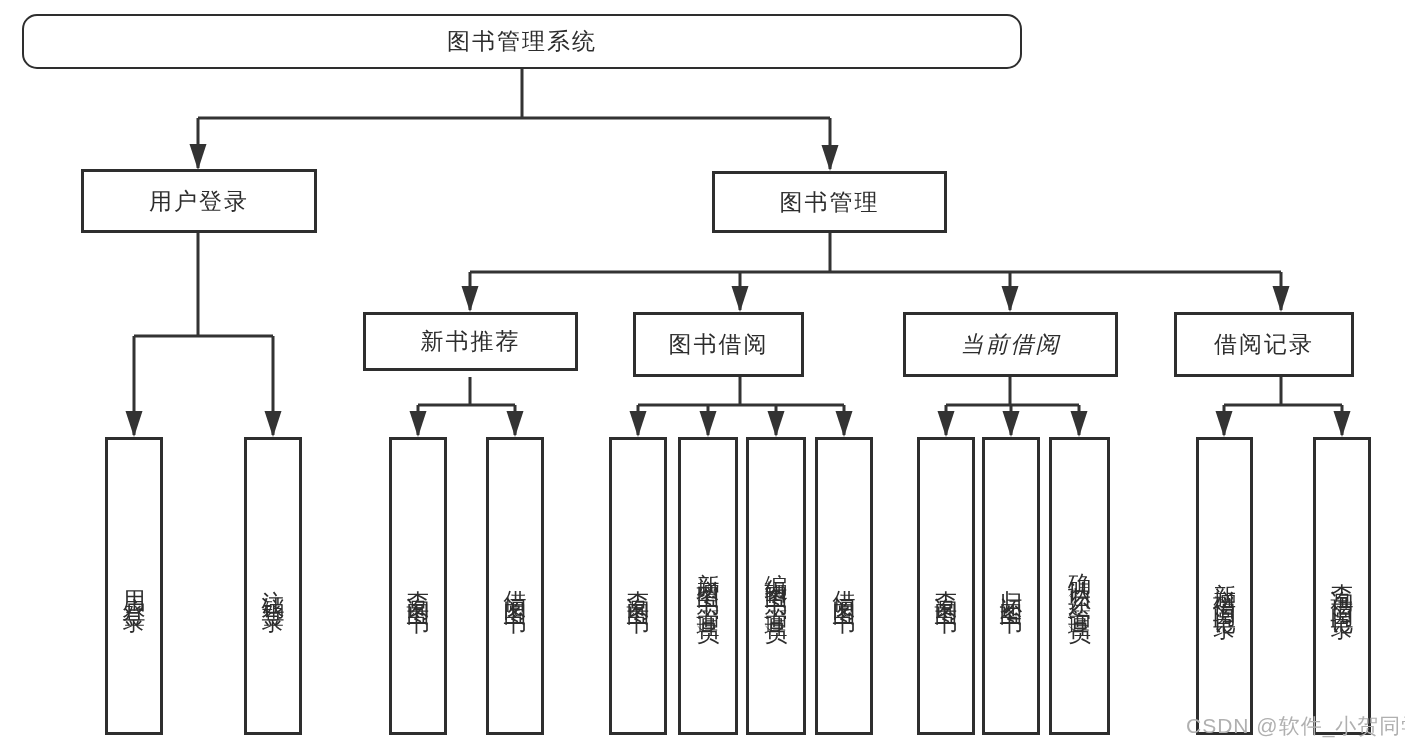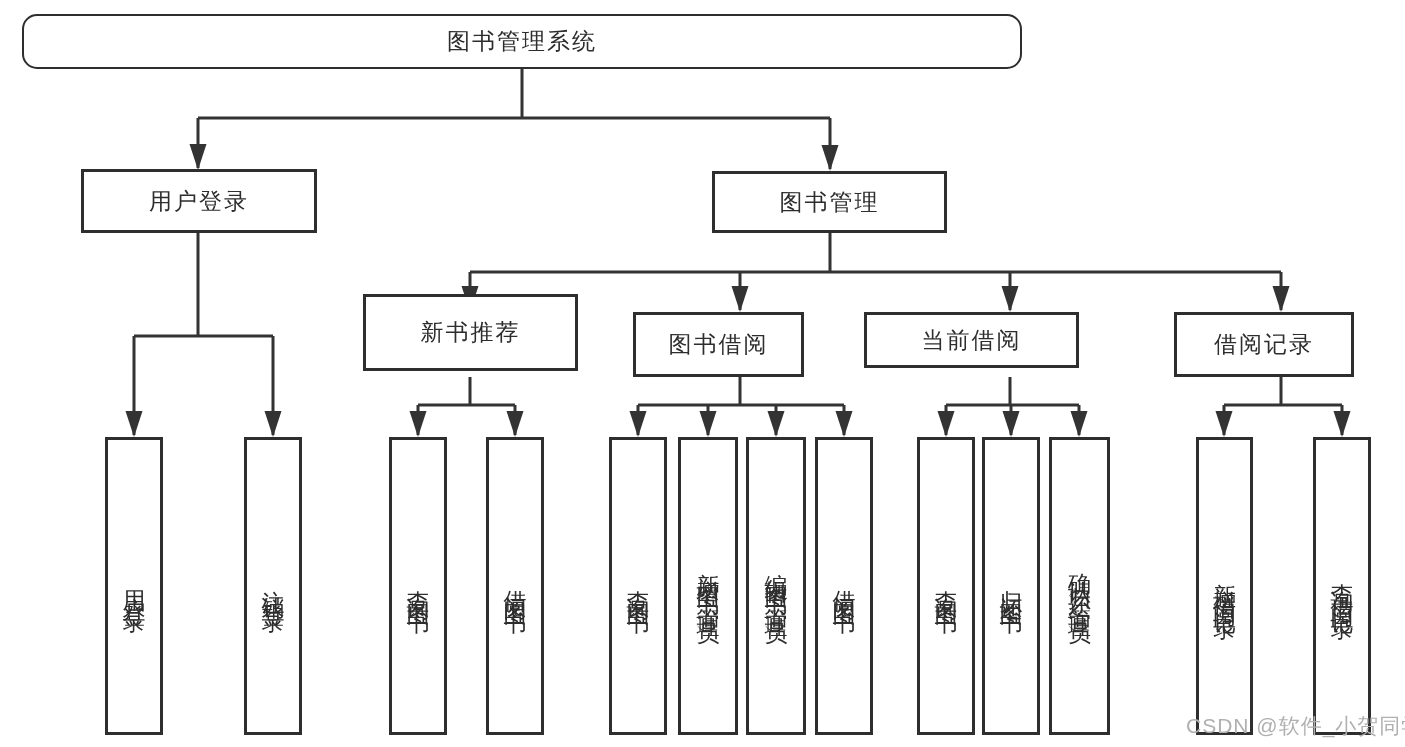--- a/index.html
+++ b/index.html
@@ -107,27 +107,27 @@
     <span>图书管理系统</span>
   </div>
 
   <div class="node" style="left:81px;top:169px;width:236px;height:64px;">
     <span>用户登录</span>
   </div>
   <div class="node" style="left:712px;top:171px;width:235px;height:62px;">
     <span>图书管理</span>
   </div>
 
-  <div class="node" style="left:363px;top:294px;width:215px;height:77px;">
+  <div class="node" style="left:363px;top:312px;width:215px;height:59px;">
     <span>新书推荐</span>
   </div>
   <div class="node" style="left:633px;top:312px;width:171px;height:65px;">
     <span>图书借阅</span>
   </div>
-  <div class="node" style="left:864px;top:312px;width:215px;height:56px;">
+  <div class="node" style="left:903px;top:312px;width:215px;height:65px;font-style:italic;">
     <span>当前借阅</span>
   </div>
   <div class="node" style="left:1174px;top:312px;width:180px;height:65px;">
     <span>借阅记录</span>
   </div>
 
   <div class="node leaf" style="left:105px;top:437px;width:58px;height:298px;">
     <span>用户登录</span>
   </div>
   <div class="node leaf" style="left:244px;top:437px;width:58px;height:298px;">

